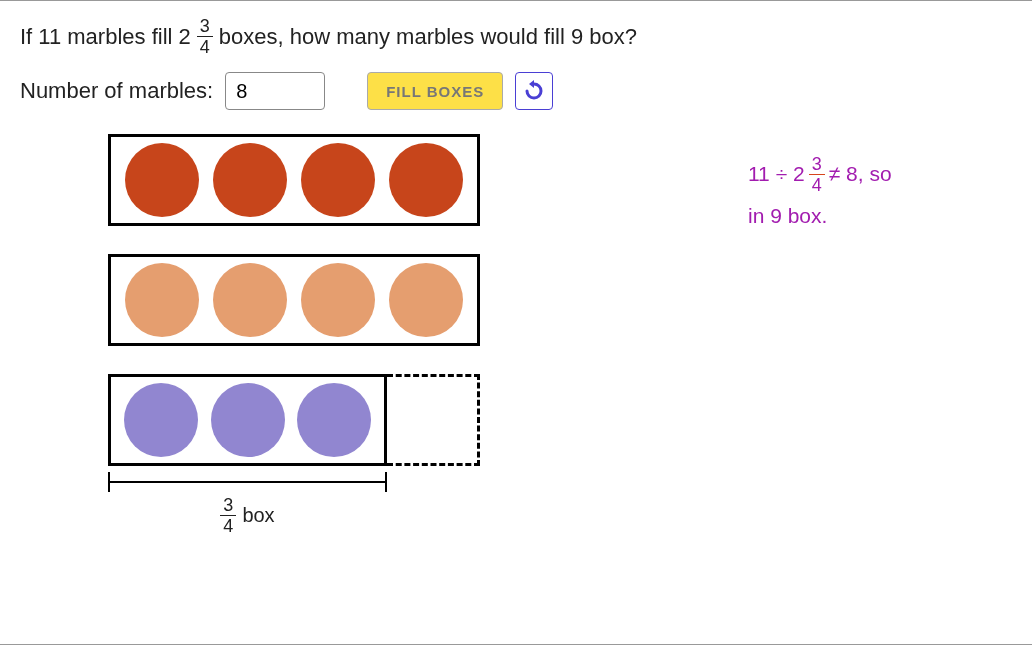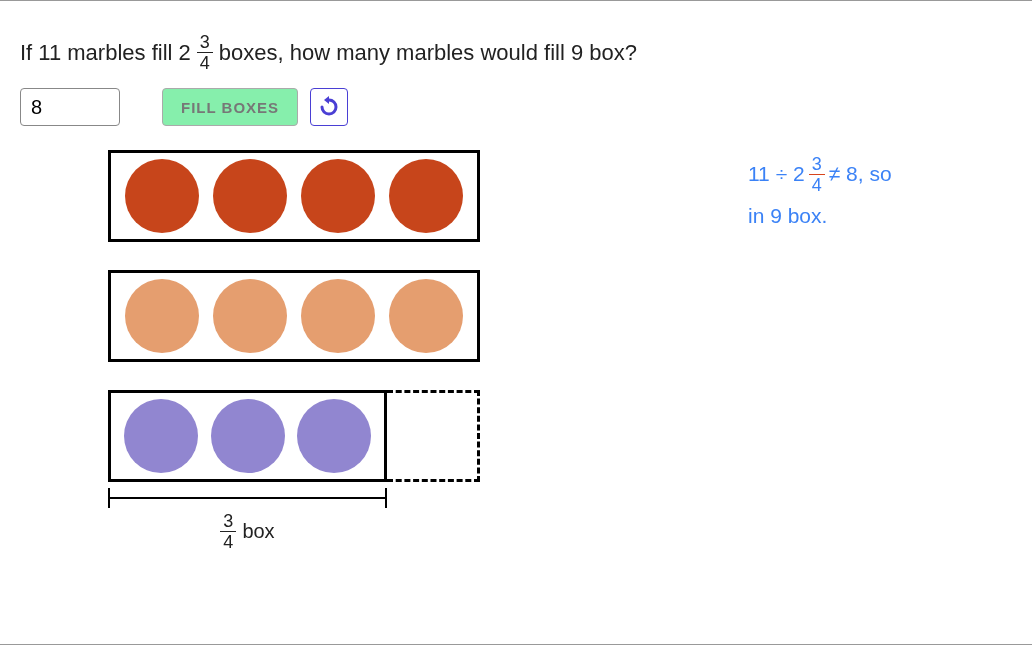--- a/index.html
+++ b/index.html
@@ -18,21 +18,20 @@
     padding: 16px 20px;
     font-size: 22px;
     color: #222;
   }
   .question-line {
     display: flex;
     align-items: center;
     gap: 6px;
     margin-bottom: 16px;
     font-size: 22px;
-    margin-top: 16px;
   }
   .frac {
     display: inline-flex;
     flex-direction: column;
     align-items: center;
     font-size: 18px;
     line-height: 1;
     vertical-align: middle;
   }
   .frac .num { padding: 0 3px 1px; }
@@ -54,21 +53,21 @@
     border-radius: 4px;
     background: #fff;
   }
   .fill-btn {
     height: 38px;
     padding: 0 18px;
     font-size: 15px;
     font-weight: bold;
     letter-spacing: 1px;
     color: #777;
-    background: #86efac;
+    background: #fde047;
     border: 1px solid #aaa;
     border-radius: 4px;
     cursor: pointer;
     margin-left: 30px;
   }
   .reset-btn {
     width: 38px;
     height: 38px;
     border: 1.5px solid #4a3fd4;
     border-radius: 4px;
@@ -157,21 +156,21 @@
     align-items: center;
     gap: 6px;
     margin-top: 4px;
     font-size: 20px;
   }
   .feedback {
     position: absolute;
     left: 748px;
     top: 152px;
     width: 250px;
-    color: #3b82f6;
+    color: #a21caf;
     font-size: 21px;
     line-height: 2;
   }
   .feedback .line1 {
     display: flex;
     align-items: center;
     flex-wrap: wrap;
     gap: 4px;
   }
 </style>
@@ -183,20 +182,21 @@
   <div class="question-line">
     <span>If 11 marbles fill 2</span>
     <span class="frac">
       <span class="num">3</span>
       <span class="den">4</span>
     </span>
     <span> boxes, how many marbles would fill 9 box?</span>
   </div>
 
   <div class="controls-line">
+    <span>Number of marbles:</span>
     <input class="num-input" type="text" value="8" style="">
     <button class="fill-btn">FILL BOXES</button>
     <button class="reset-btn">
       <svg width="24" height="24" viewBox="0 0 24 24">
         <path d="M12 5 A7 7 0 1 1 5 12" fill="none" stroke="#4a3fd4" stroke-width="3" stroke-linecap="round"></path>
         <path d="M12 1 L7 5 L12 9 Z" fill="#4a3fd4"></path>
       </svg>
     </button>
   </div>
 

